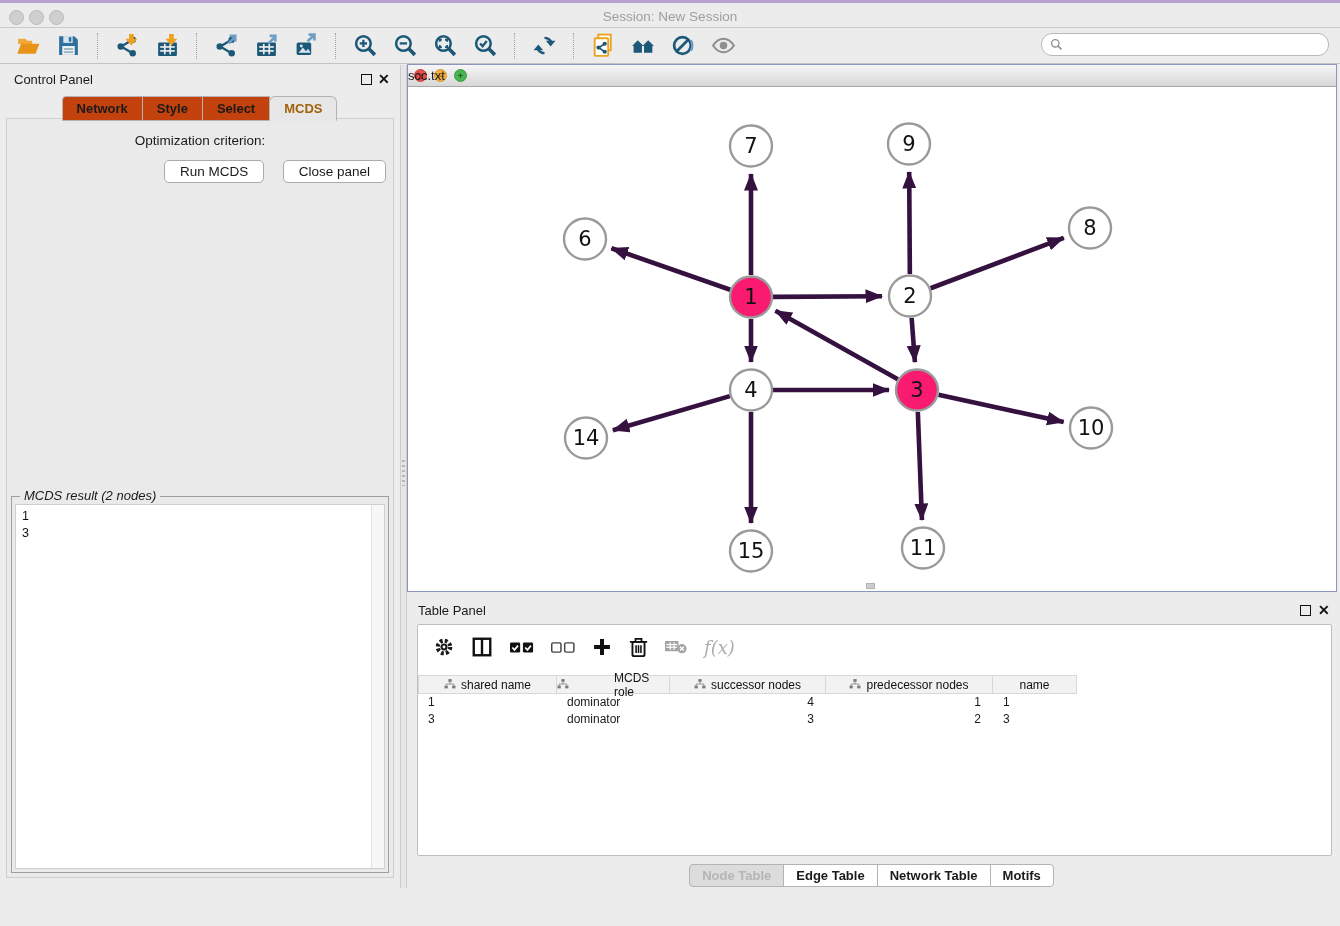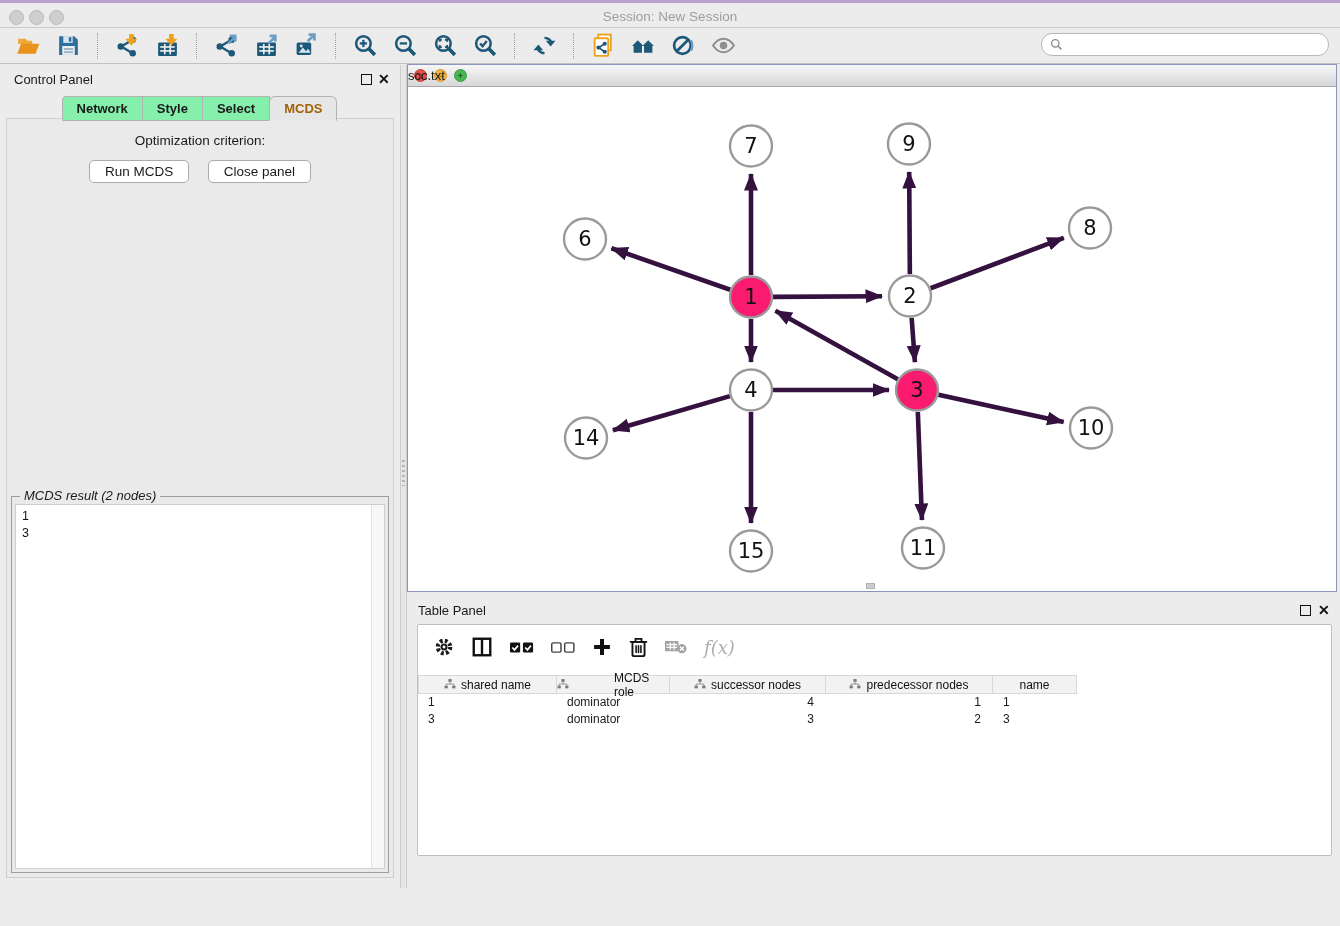--- a/index.html
+++ b/index.html
@@ -27,36 +27,36 @@
   .searchbox svg { width:13px; height:13px; margin-left:8px; }
   .searchbox input { border:none; outline:none; background:transparent; flex:1;
     font-size:12px; padding:0 6px; font-family:"Liberation Sans",sans-serif; }
   
   .control-panel { position:absolute; left:0; top:65px; width:400px; height:823px; }
   .panel-head { position:relative; height:28px; }
   .panel-title { position:absolute; left:14px; top:7px; font-size:13px; color:#1a1a1a; }
   .float-ico { position:absolute; width:11px; height:11px; border:1.6px solid #111; top:9px; }
   .close-ico { position:absolute; top:6px; font-size:14px; font-weight:bold; color:#111; }
   .cp-tabs { position:absolute; left:0; top:31px; width:100%; text-align:center; z-index:3; }
-  .cp-tab { display:inline-block; padding:4px 14px 4px; background:#86efac; border:1px solid #b3b3b3;
+  .cp-tab { display:inline-block; padding:4px 14px 4px; background:#c2410c; border:1px solid #b3b3b3;
     font-size:13px; font-weight:bold; margin-left:-1px; position:relative; }
   .cp-tab:first-child { border-radius:4px 0 0 0; }
   .cp-tab.active { background:#e7e7e7; color:#a16207; border-radius:6px 6px 0 0; border-bottom-color:#e7e7e7; }
   .cp-content { position:absolute; left:6px; right:6px; top:53px; bottom:10px;
     background:#eaeaea; border:1px solid #cfcfcf; }
   .opt-label { margin-top:14px; text-align:center; font-size:13.5px; }
   .combo { position:relative; width:310px; height:23px; margin:12px auto 0; background:#fff;
     border:1px solid #ababab; border-radius:5px; font-size:13.5px; line-height:21px;
     padding-left:10px; text-align:left; }
   .combo .stepper { position:absolute; right:6px; top:3px; width:11px; height:16px; }
   .combo .stepper i { display:block; width:0; height:0; border-left:4.5px solid transparent;
     border-right:4.5px solid transparent; margin:2px 0; }
   .combo .stepper i.up { border-bottom:5px solid #4a4a4a; }
   .combo .stepper i.dn { border-top:5px solid #4a4a4a; }
-  .btn-row { margin-top:12px; text-align:center; }
+  .btn-row { margin-top:12px; text-align:right; }
   .btn { display:inline-block; background:#fff; border:1px solid #ababab; border-radius:5px;
     font-size:13.5px; padding:3px 15px; margin:0 7px; }
   .groupbox { position:absolute; left:4px; right:4px; top:377px; bottom:4px;
     border:1px solid #9e9e9e; }
   .gb-legend { position:absolute; left:8px; top:-9px; background:#eaeaea; padding:0 4px;
     font-size:13px;font-style:italic; }
   .gb-white { position:absolute; left:3px; right:3px; top:7px; bottom:3px; background:#fff;
     border:1px solid #cfcfcf; }
   .gb-text { position:absolute; left:6px; top:3px; font-size:12.5px; line-height:17px;
     white-space:pre; color:#111; }
@@ -525,15 +525,16 @@
             <div class="gt-row">
               <div class="gt-cell" style="width: 139px; text-align: left; padding: 0px 0px 0px 10px;">3</div>
               <div class="gt-cell" style="width: 113px; text-align: left; padding: 0px 0px 0px 10px;">dominator</div>
               <div class="gt-cell" style="width: 156px; text-align: right; padding: 0px 12px 0px 0px;">3</div>
               <div class="gt-cell" style="width: 167px; text-align: right; padding: 0px 12px 0px 0px;">2</div>
               <div class="gt-cell" style="width: 84px; text-align: left; padding: 0px 0px 0px 10px;">3</div>
             </div>
           </div>
       </div>
     </div>
+    <div class="tp-tabs" id="tp-tabs"><span class="tp-tab active">Node Table</span><span class="tp-tab">Edge Table</span><span class="tp-tab">Network Table</span><span class="tp-tab">Motifs</span></div>
   </div>
 
 </div>
 
 </body></html>

